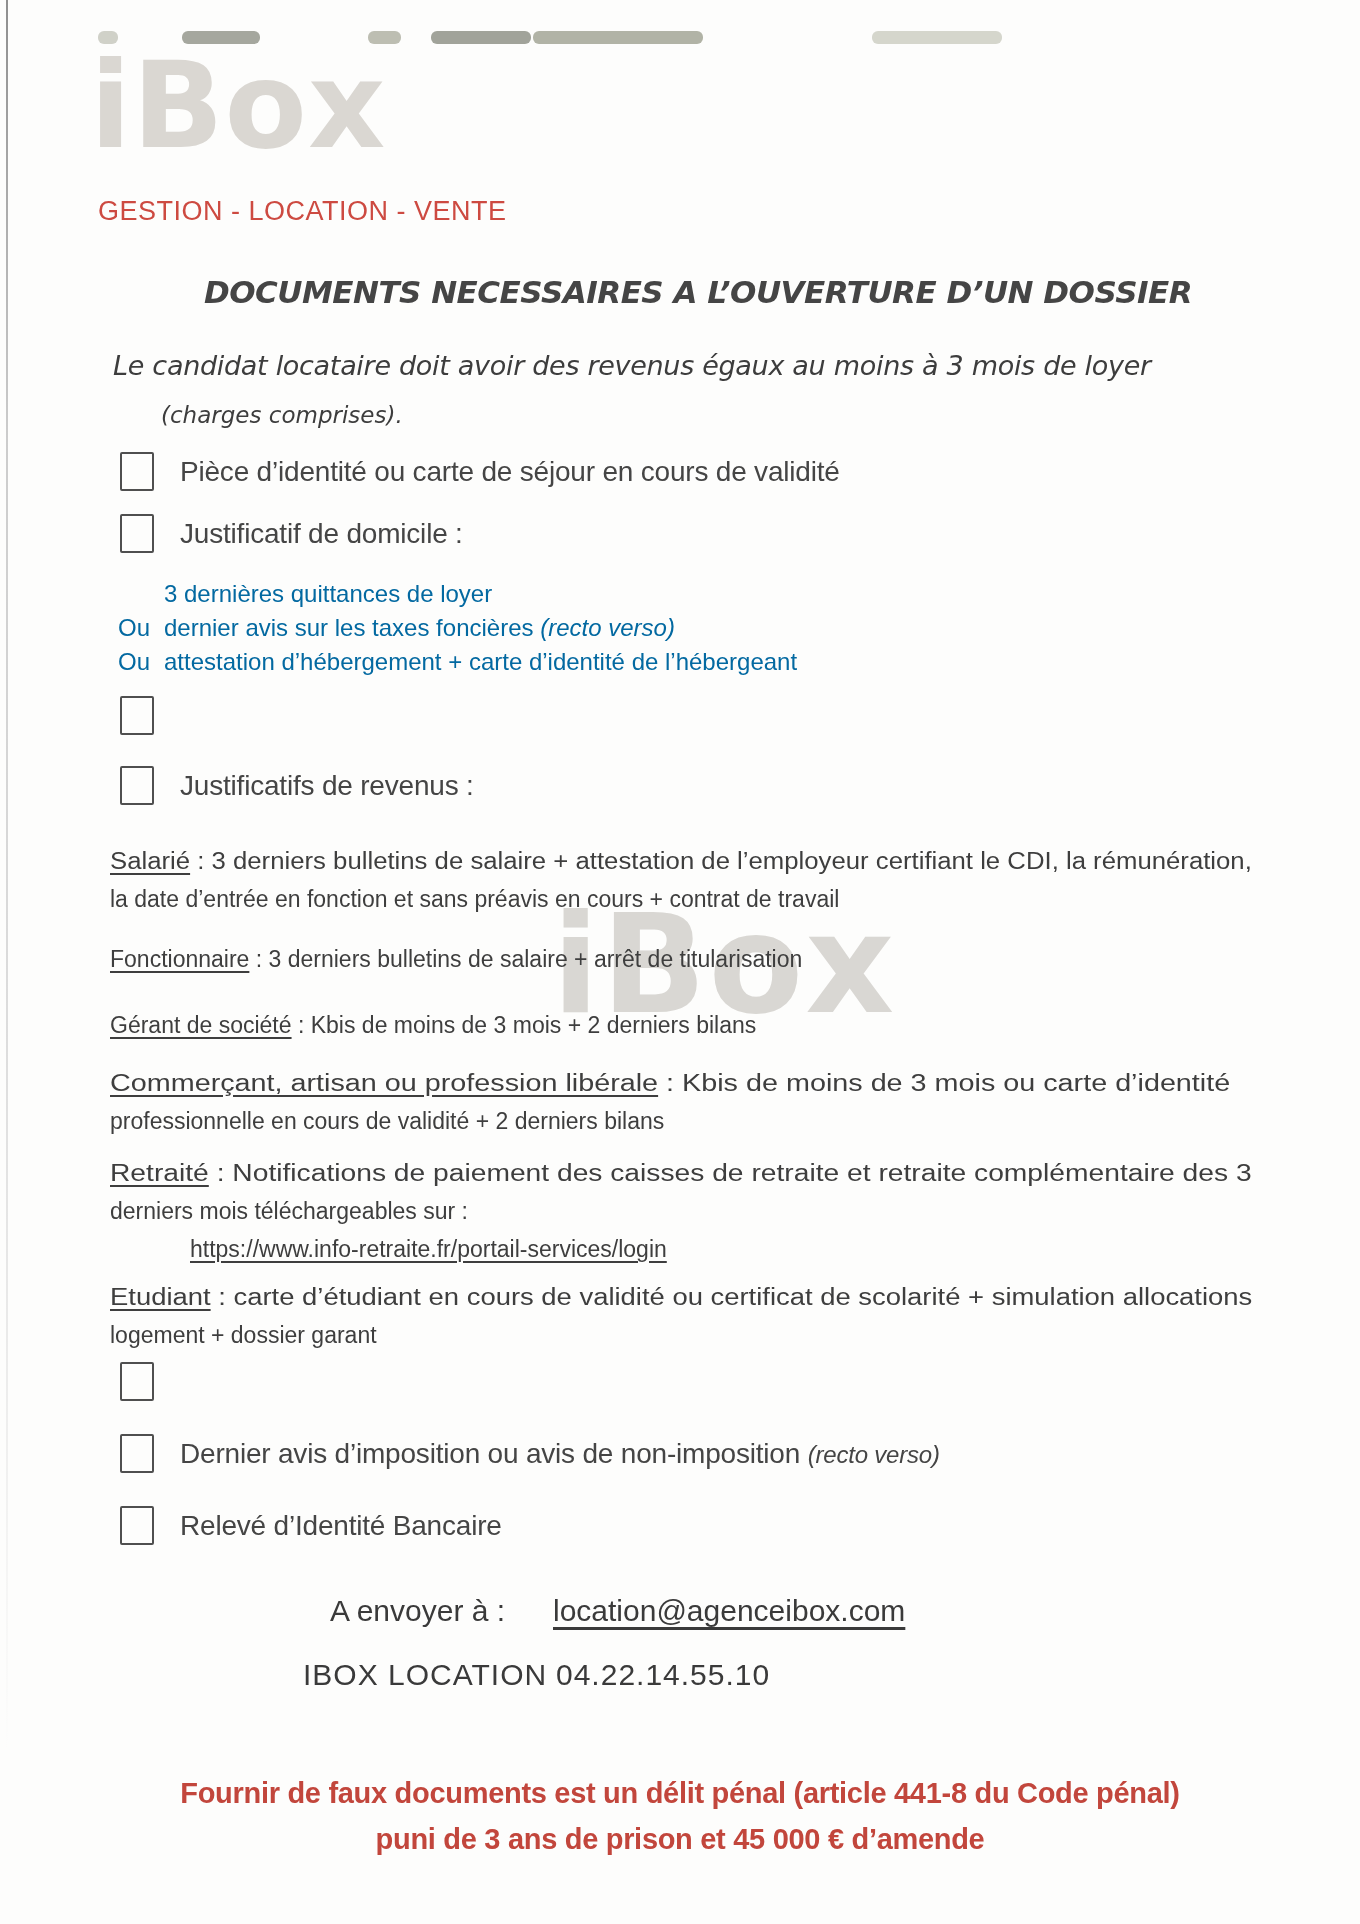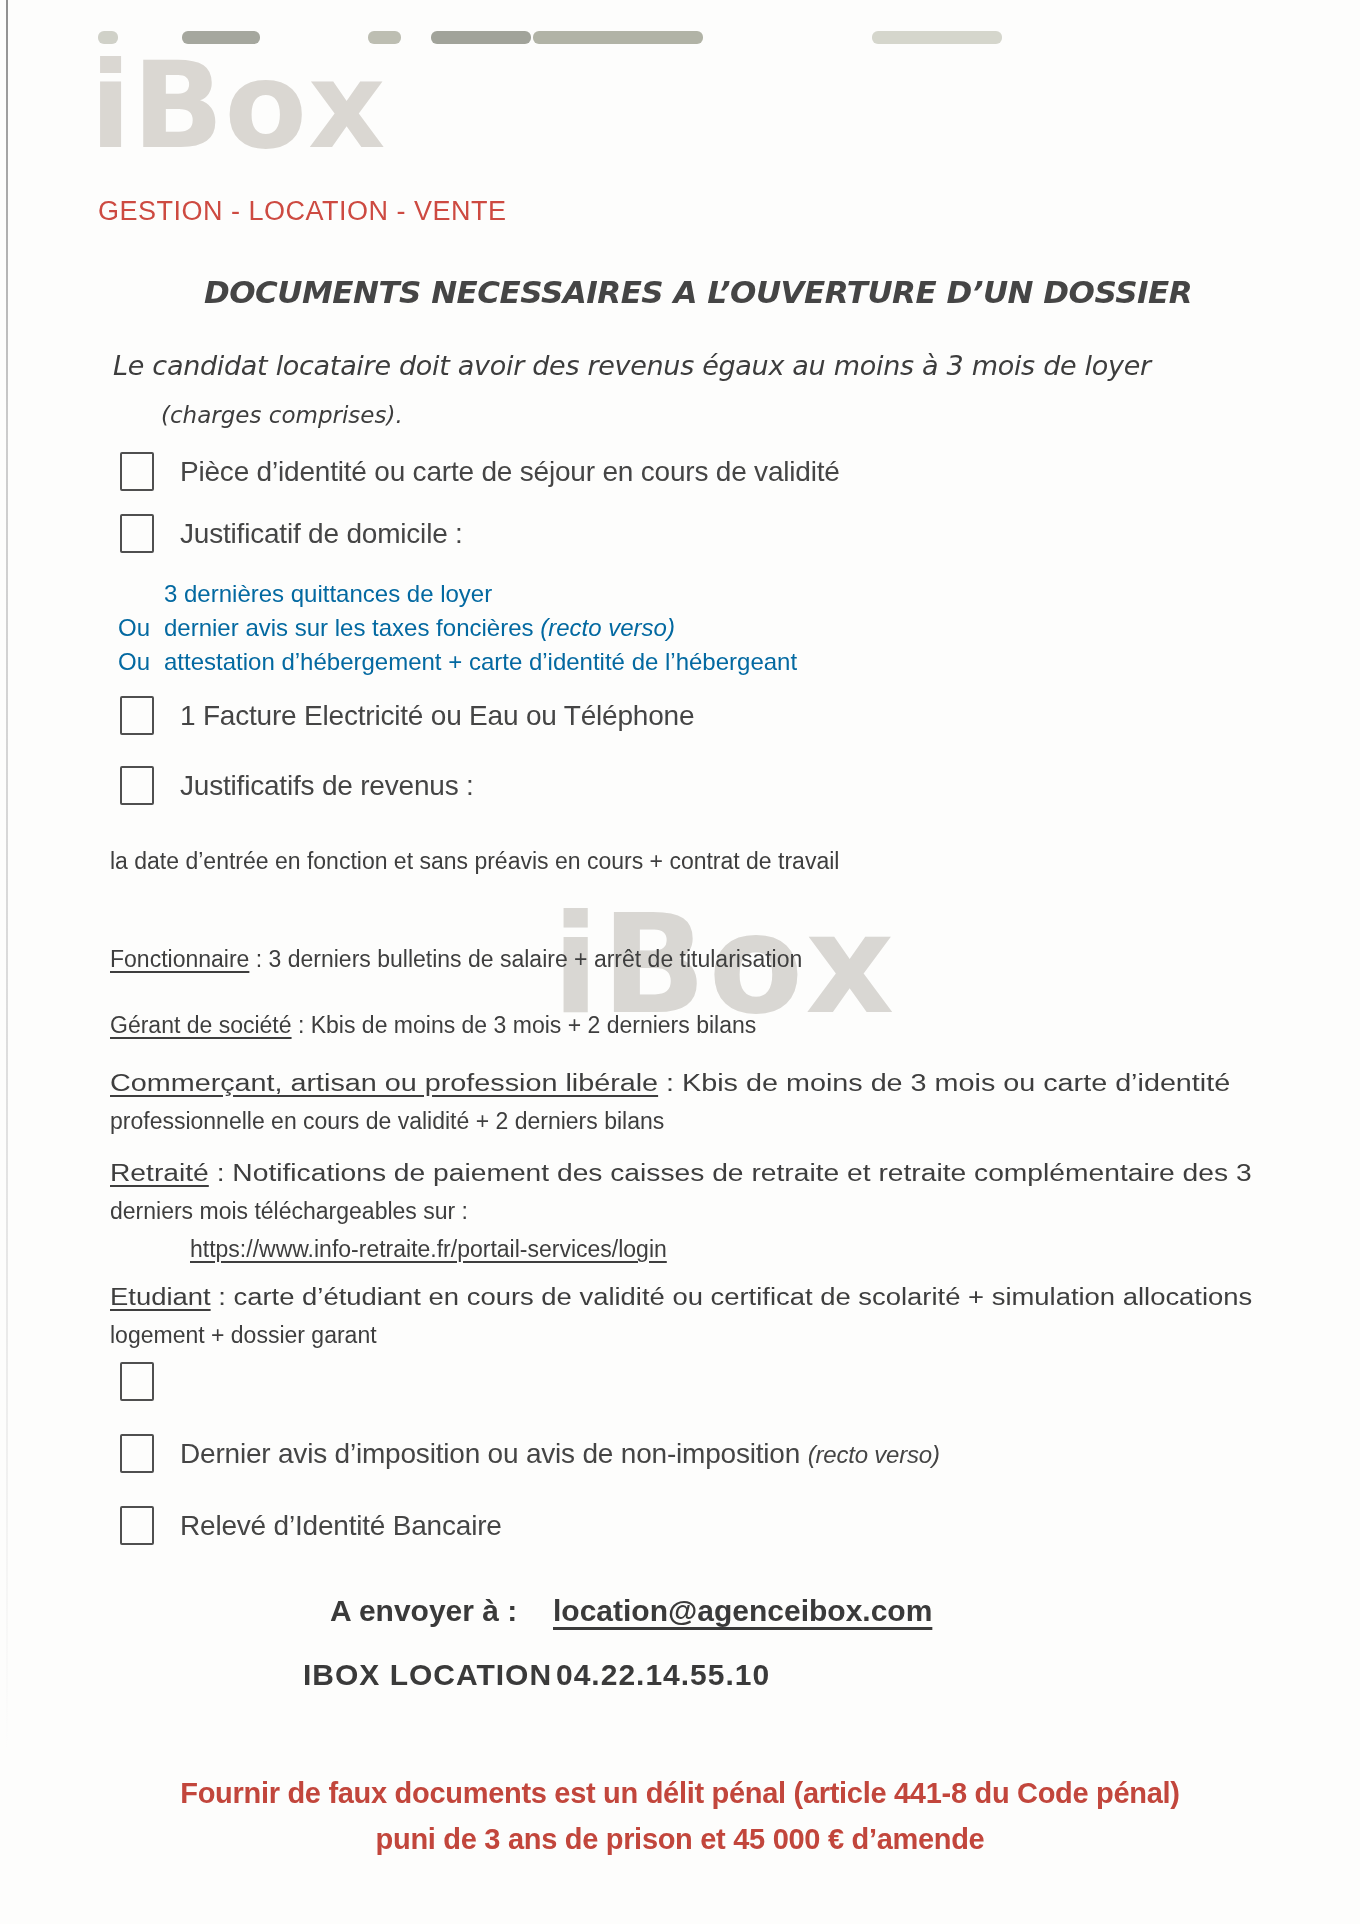--- a/index.html
+++ b/index.html
@@ -51,21 +51,21 @@
   .phead{text-decoration:underline; text-underline-offset:4px; text-decoration-thickness:1.5px;}
   .linkline{padding-left:80px;}
   .plink{text-decoration:underline; text-underline-offset:4px; text-decoration-thickness:1.5px;}
   #p-salarie{top:842px} #p-fonctionnaire{top:940px} #p-gerant{top:1006px}
   #p-commercant{top:1064px} #p-retraite{top:1154px} #p-etudiant{top:1278px}
   
   .watermark{position:absolute; left:552px; top:896px; z-index:1;
     font-family:"DejaVu Sans",sans-serif; font-size:138px; font-weight:700;
     color:#d9d7d3; line-height:1; letter-spacing:2px;}
   
-  .send{position:absolute; font-size:30px; font-weight:700; color:#3a3a3a; white-space:nowrap;}
+  .send{position:absolute; font-size:30px; font-weight:400; color:#3a3a3a; white-space:nowrap;}
   #send-label{left:330px; top:1594px;}
   #send-email{left:553px; top:1594px; text-decoration:underline;
     text-underline-offset:6px; text-decoration-thickness:2.5px;}
   #send-org{left:303px; top:1658px; letter-spacing:1px;}
   #send-phone{left:556px; top:1658px; letter-spacing:1px;}
   
   .warning{position:absolute; left:0; top:1770px; width:100%; text-align:center;
     font-size:29px; font-weight:700; letter-spacing:-.3px; color:#c2463c; line-height:46px;}
 </style>
 </head>
@@ -100,30 +100,30 @@
   <div class="subrow" id="sub1">3 dernières quittances de loyer</div>
   <div class="subrow" id="sub2">
     <span class="ou">Ou</span><span>dernier avis sur les taxes foncières </span><span class="it">(recto verso)</span>
   </div>
   <div class="subrow" id="sub3">
     <span class="ou">Ou</span><span>attestation d’hébergement + carte d’identité de l’hébergeant</span>
   </div>
 
   <div class="row" id="row3">
     <span class="cb"></span>
-    <span class="rlabel">1 Facture Electricité ou Eau ou Téléphone</span>
   </div>
   <div class="row" id="row4">
     <span class="cb"></span>
     <span class="rlabel">Justificatifs de revenus :</span>
   </div>
 
   <div class="watermark">iBox</div>
 
   <div class="para" id="p-salarie">
+    <div class="pline"><span class="fitline" style="transform: scaleX(1.11851);"><span class="phead">Salarié</span><span> : 3 derniers bulletins de salaire + attestation de l’employeur certifiant le CDI, la rémunération,</span></span></div>
     <div class="pline">la date d’entrée en fonction et sans préavis en cours + contrat de travail</div>
   </div>
 
   <div class="para" id="p-fonctionnaire">
     <div class="pline"><span class="phead">Fonctionnaire</span><span> : 3 derniers bulletins de salaire + arrêt de titularisation</span></div>
   </div>
 
   <div class="para" id="p-gerant">
     <div class="pline"><span class="phead">Gérant de société</span><span> : Kbis de moins de 3 mois + 2 derniers bilans</span></div>
   </div>

